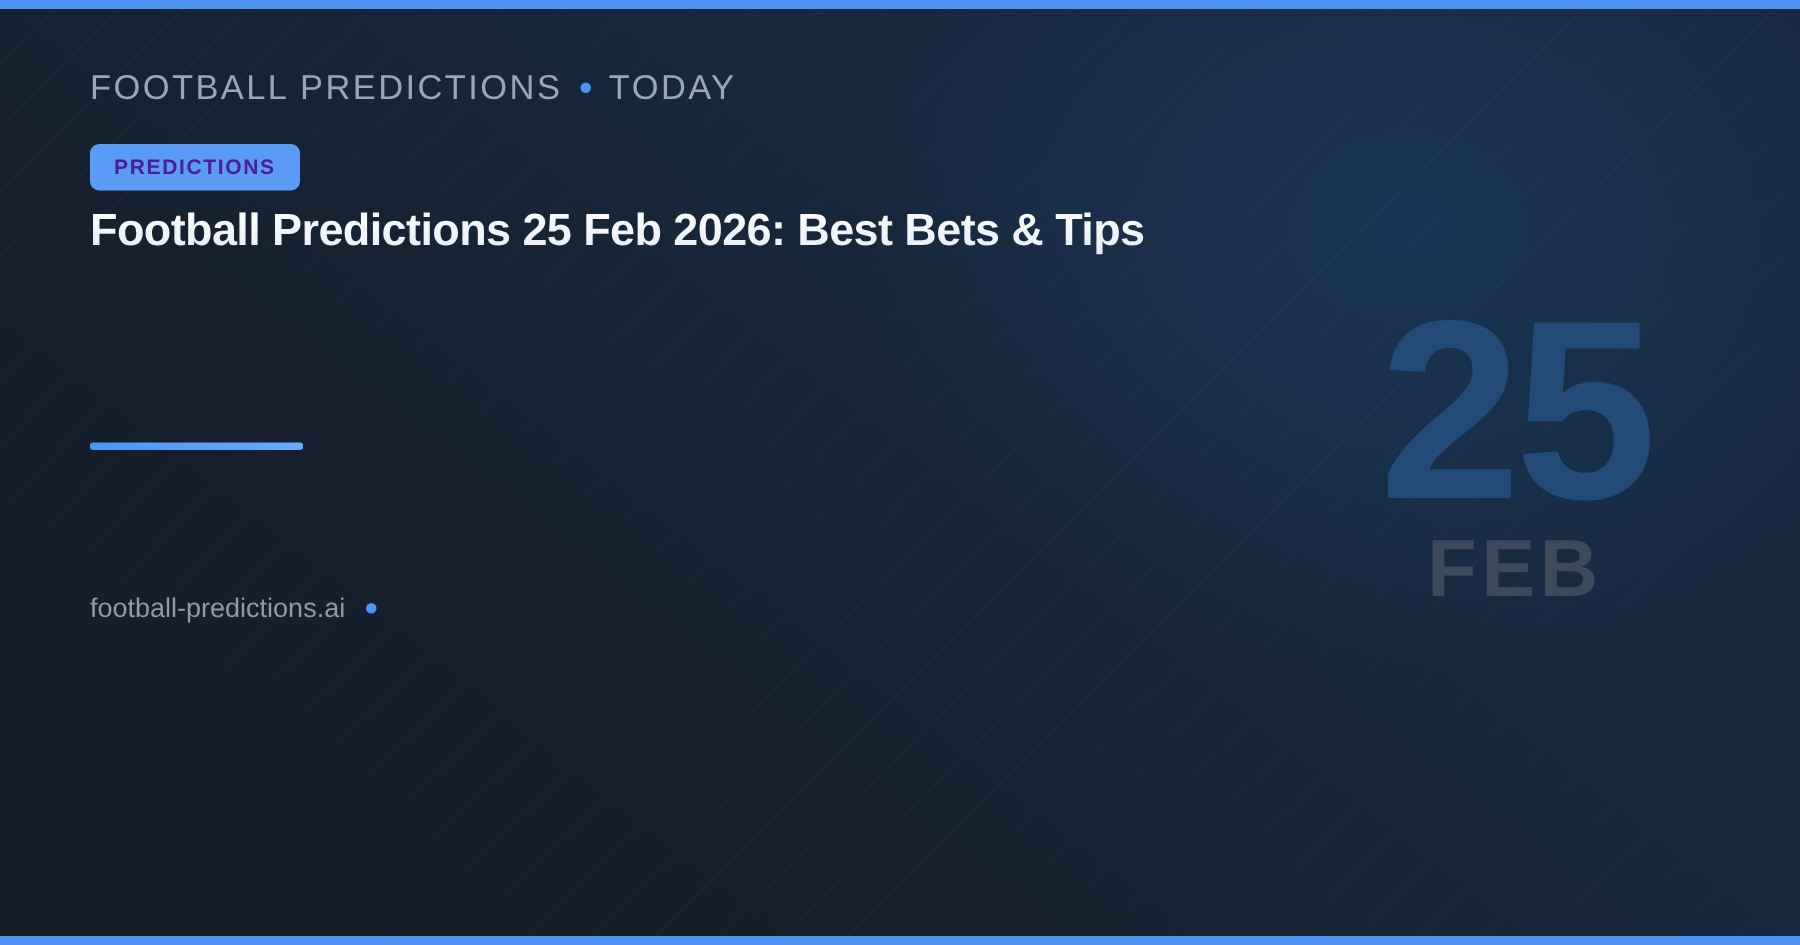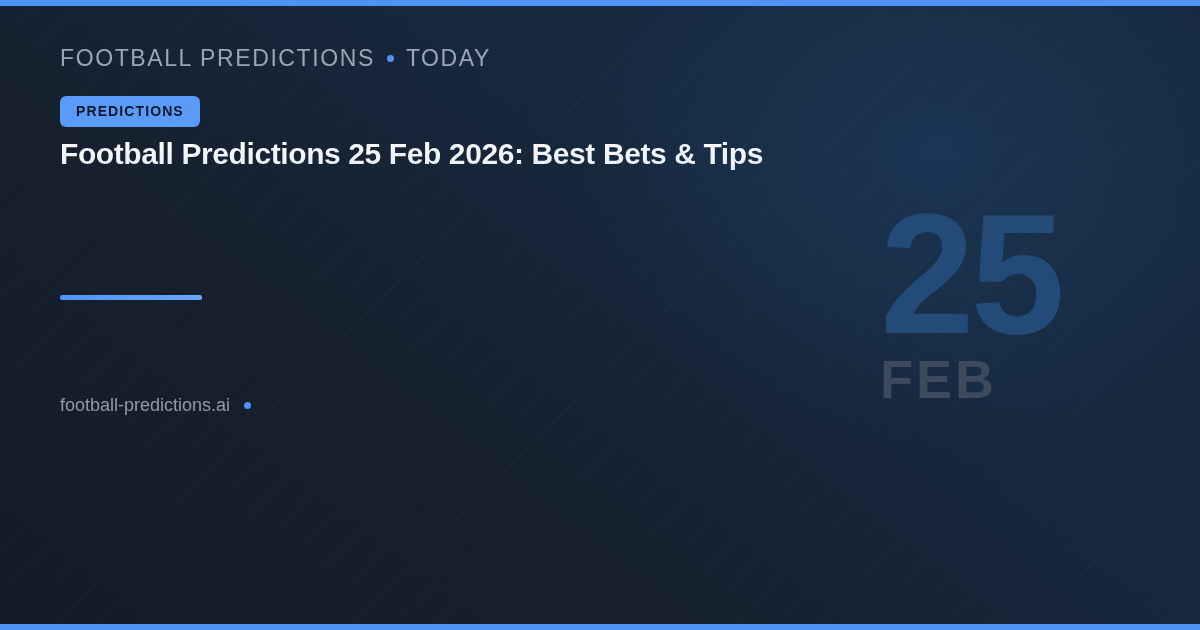--- a/index.html
+++ b/index.html
@@ -65,21 +65,21 @@
     width:7px; height:7px; border-radius:50%;
     background:#4f93f5;
     display:inline-block;
     flex:none;
   }
 
   #badge {
     position:absolute; left:0; top:96px;
     display:inline-block;
     background:#5b9bf8;
-    color:#0f172a;
+    color:#4c1d95;
     font-size:14px;
     font-weight:bold;
     letter-spacing:1.1px;
     padding:8px 16px 9px 16px;
     border-radius:6px;
     line-height:1;
   }
 
   #headline {
     position:absolute; left:0; top:137px;
@@ -115,20 +115,21 @@
     background:#4f93f5;
     display:inline-block;
     flex:none;
   }
 
   
   #date-block {
     position:absolute;
     right:60px; top:205px;
     width:260px;
+    text-align:center;
     pointer-events:none;
     user-select:none;
   }
   #date-day {
     font-size:170px;
     font-weight:bold;
     line-height:0.82;
     letter-spacing:-4px;
     color:#244b78;
     display:block;

